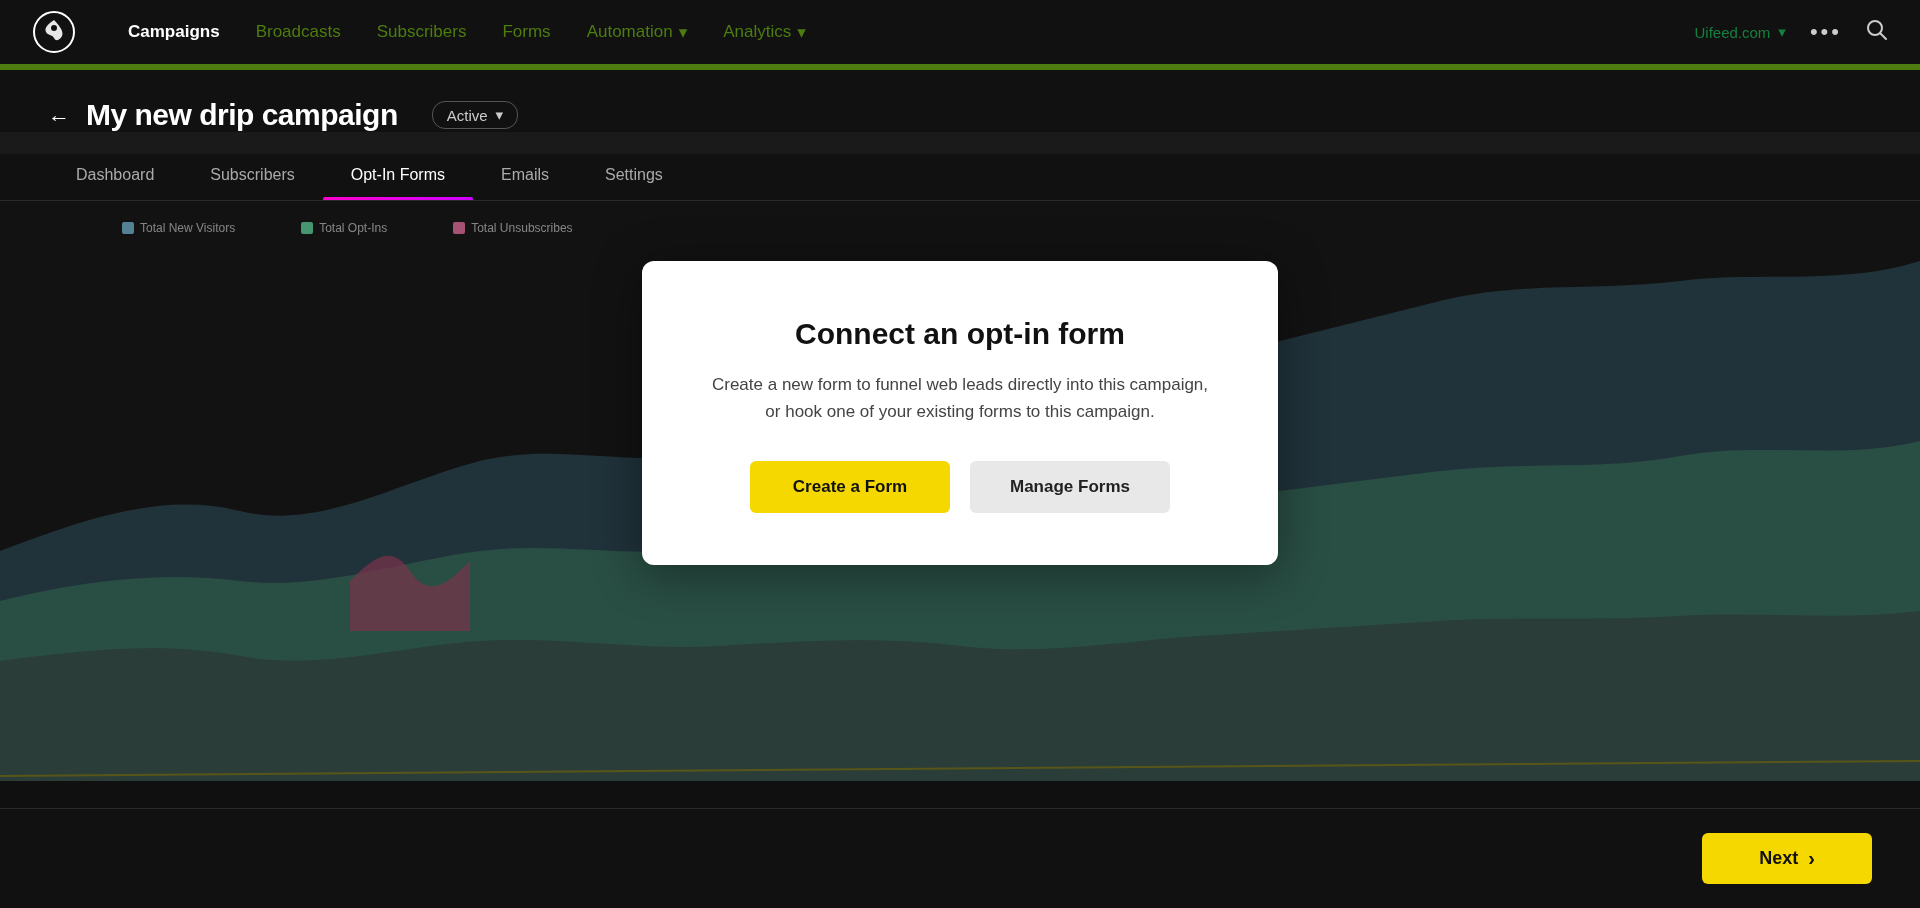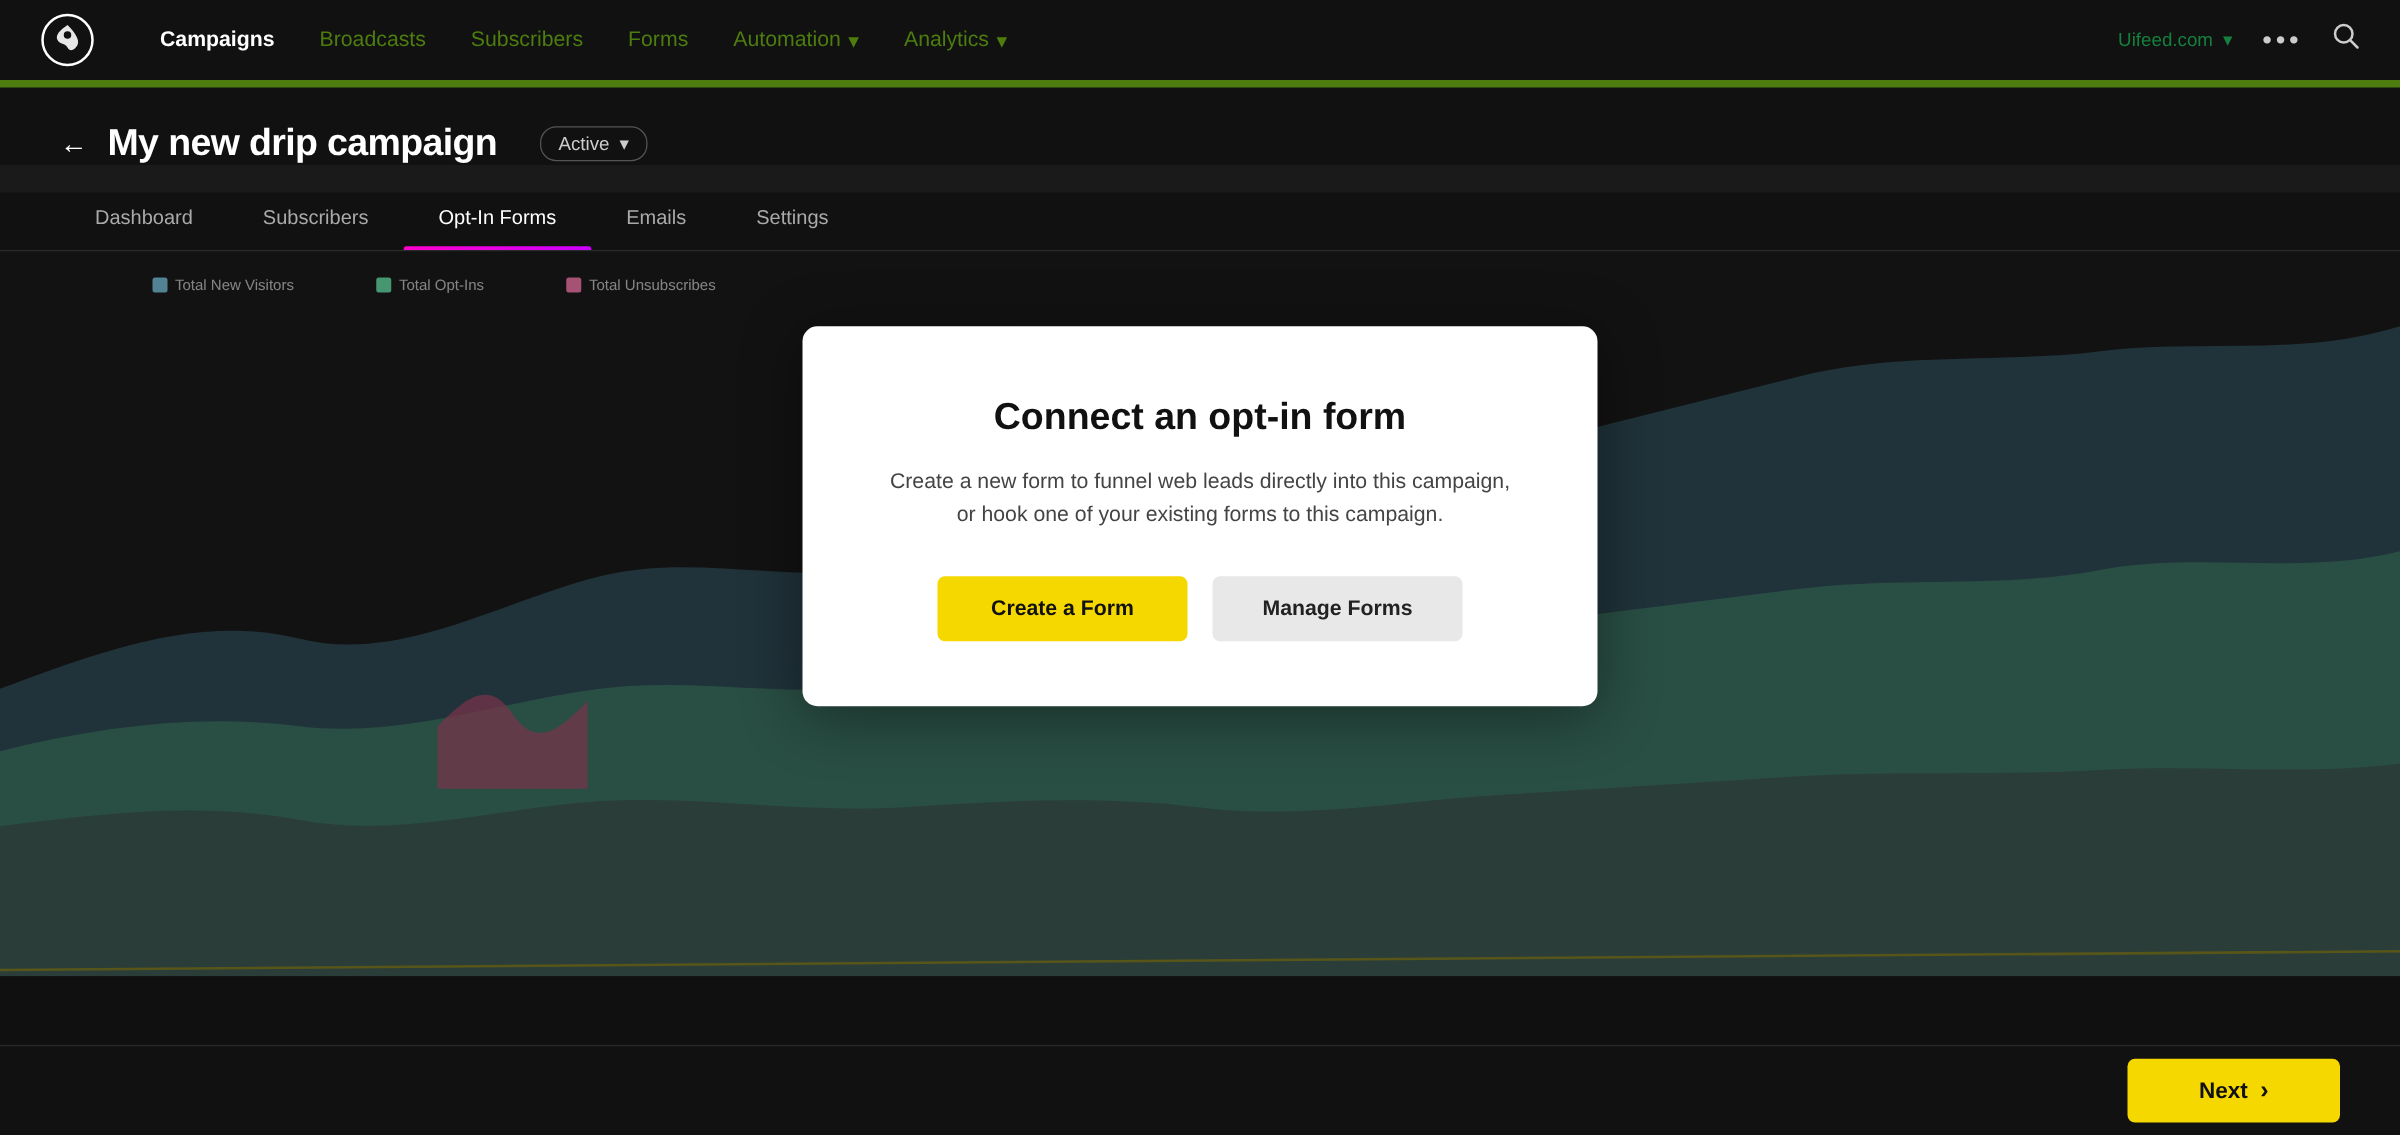--- a/index.html
+++ b/index.html
@@ -229,21 +229,21 @@
       min-width: 200px;
       text-align: center;
     }
 
     
     .bottom-bar {
       position: absolute;
       bottom: 0;
       left: 0;
       right: 0;
-      height: 72px;
+      height: 100px;
       background: #111;
       border-top: 1px solid #2a2a2a;
       display: flex;
       align-items: center;
       justify-content: flex-end;
       padding: 0 48px;
       z-index: 30;
     }
     .btn-next {
       background: #f5d800;

